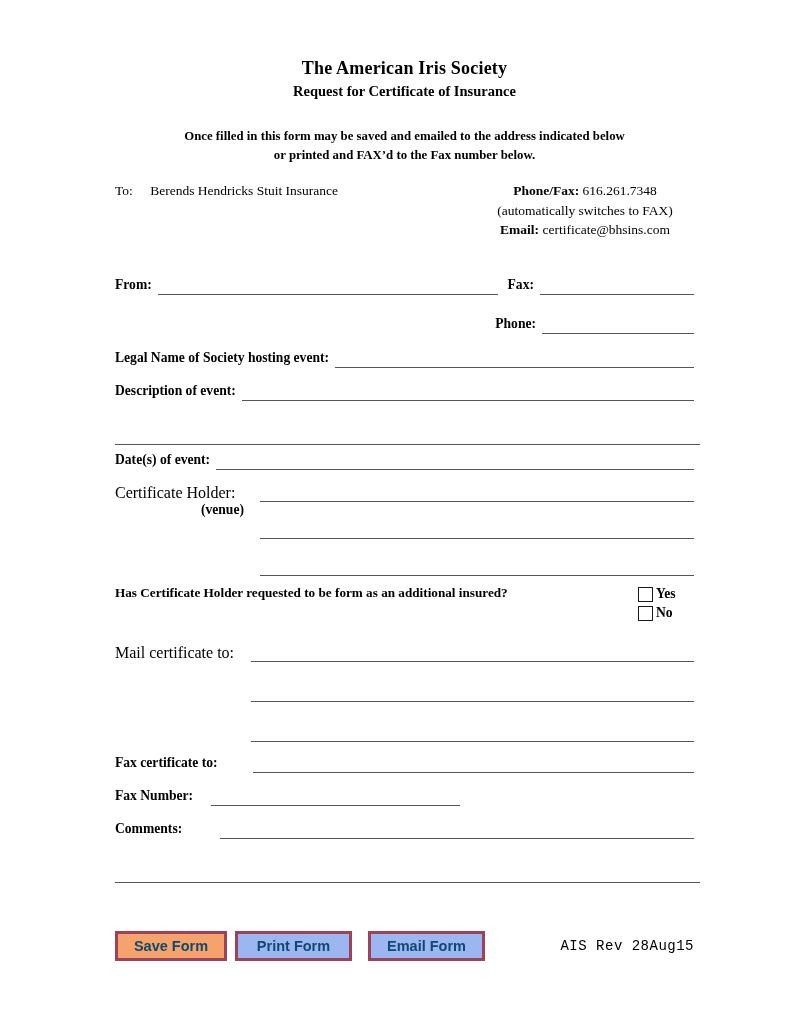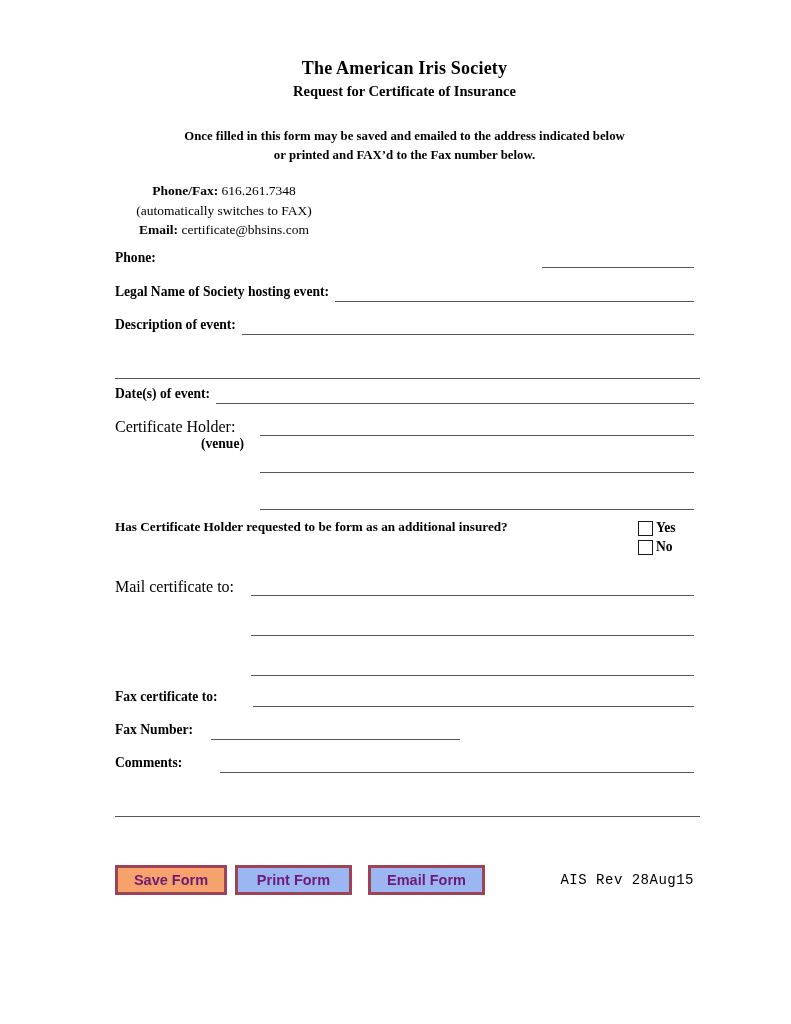--- a/index.html
+++ b/index.html
@@ -30,21 +30,21 @@
   input.line {
     border:none; outline:none; background:transparent;
     border-bottom:1.5px solid var(--field-line, #555555);
     height:17px; font-family:"Liberation Serif", serif; font-size:13px;
     padding:0 3px; margin-left:6px; border-radius:0;
   }
   .grow { flex:1; }
   .from-row { margin-top:37px; }
   .fax-wrap { margin-left:10px; }
   .fax-wrap input { width:148px; }
-  .phone-row { margin-top:10px; justify-content:space-between; }
+  .phone-row { margin-top:21px; justify-content:flex-end; }
   .phone-row input { width:146px; }
   .legal-row { margin-top:16px; }
   .desc-row { margin-top:15px; }
   .extra-line { display:block; width:100%; margin:26px 0 0 0; }
   .dates-row { margin-top:7px; }
   .cert-row { margin-top:14px; align-items:flex-start; }
   .cert-labels { width:133px; }
   .cert-labels .sub { text-align:right; padding-right:4px; font-weight:bold; font-size:13.6px; }
   .cert-lines { flex:1; display:flex; flex-direction:column; }
   .cert-lines input { margin-left:12px; }
@@ -63,21 +63,21 @@
   .mail-lines { flex:1; display:flex; flex-direction:column; }
   .mail-lines input { margin-left:8px; }
   .mail-lines input + input { margin-top:22px; }
   .faxcert-row { margin-top:13px;gap:29px; }
   .faxnum-row { margin-top:15px; }
   .faxnum-row input { width:243px; flex:none; margin-left:18px; }
   .comments-row { margin-top:15px;gap:32px; }
   .buttons-row { margin-top:48px; display:flex; align-items:center; }
   button.btn {
     font-family:"Liberation Sans", sans-serif; font-weight:bold; font-size:14.5px;
-    color:#701a75; border:3px solid var(--button-border, #9e4257);
+    color:#0c4a6e; border:3px solid var(--button-border, #9e4257);
     height:30px; padding:0 10px; cursor:pointer; border-radius:0;
   }
   .btn.save { background:var(--save-button-bg, #f5a26d); width:112px; margin-right:8px; }
   .btn.blue { background:var(--action-button-bg, #9cb6f1); width:117px; }
   .btn.blue + .btn.blue { margin-left:16px; }
   .rev {
     margin-left:auto; font-family:"Liberation Mono", monospace;
     font-size:14px; letter-spacing:0.5px;
   }
 </style>
@@ -90,33 +90,45 @@
     <h1>The American Iris Society</h1>
     <h2>Request for Certificate of Insurance</h2>
   </header>
 
   <p class="instructions">
     <span>Once filled in this form may be saved and emailed to the address indicated below</span><br>
     <span>or printed and FAX’d  to the Fax number below.</span>
   </p>
 
   <div class="row to-row">
+    <div class="to-left">
+      <span>To:</span>
+      <span class="to-value">Berends Hendricks Stuit Insurance</span>
+    </div>
     <div class="to-right">
       <div>
         <span class="b">Phone/Fax:</span>
         <span>616.261.7348</span>
       </div>
       <div>(automatically switches to FAX)</div>
       <div>
         <span class="b">Email:</span>
         <span>certificate@bhsins.com</span>
       </div>
     </div>
   </div>
 
+  <div class="row from-row">
+    <label class="flabel">From:</label>
+    <input class="line grow" type="text" value="" style="">
+    <span class="row fax-wrap">
+      <label class="flabel">Fax:</label>
+      <input class="line" type="text" value="" style="">
+    </span>
+  </div>
 
   <div class="row phone-row">
     <label class="flabel">Phone:</label>
     <input class="line" type="text" value="" style="">
   </div>
 
   <div class="row legal-row">
     <label class="flabel">Legal Name of Society hosting event:</label>
     <input class="line grow" type="text" value="" style="">
   </div>

